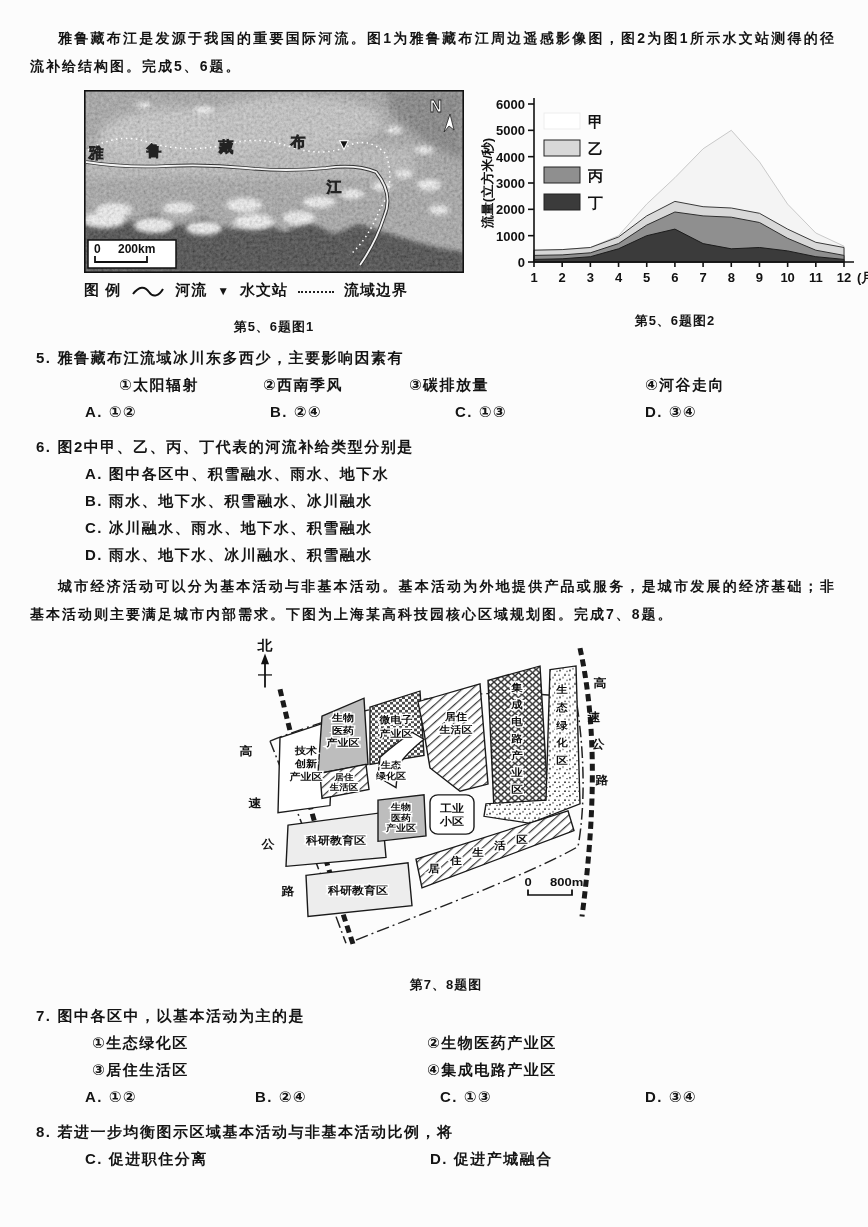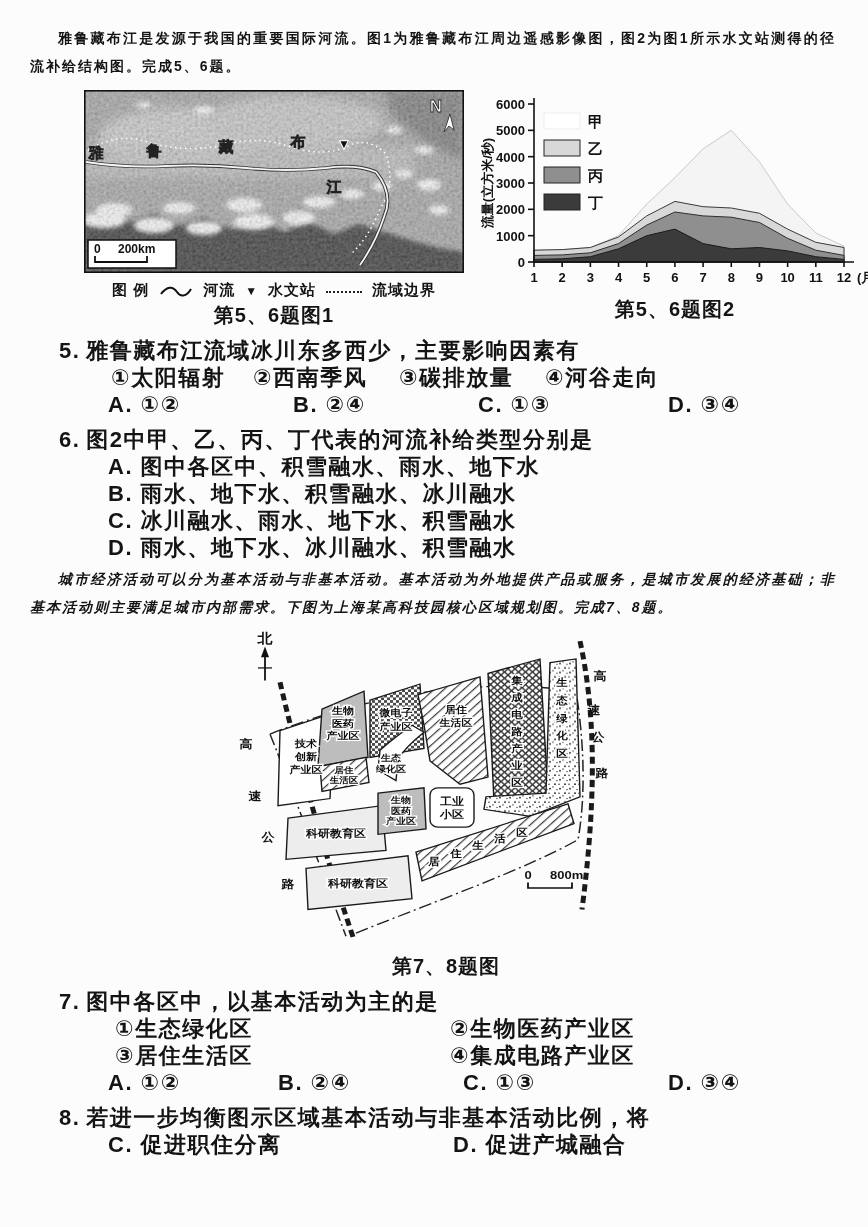--- a/index.html
+++ b/index.html
@@ -5,27 +5,27 @@
   html,body{margin:0;padding:0;}
   body{
     width:868px;height:1227px;overflow:hidden;background:#fcfcfc;color:#141414;
     font-family:"Liberation Sans","DejaVu Sans",sans-serif;font-weight:bold;
   }
   .page{padding:24px 20px 0 30px;}
   .para{font-size:14px;line-height:28px;letter-spacing:2px;text-indent:2em;width:806px;text-align:justify;}
   .figrow{display:flex;margin-top:10px;margin-left:54px;align-items:flex-start;}
   .fig1wrap{width:382px;}
   .fig2wrap{width:400px;margin-left:12px;}
-  .figcap{font-size:20px;text-align:center;letter-spacing:1px;margin-top:2px;}
-  .maplegend{display:flex;align-items:center;justify-content:center;gap:10px;font-size:15px;margin-top:4px;letter-spacing:1px;}
+  .figcap{font-size:13px;text-align:center;letter-spacing:1px;margin-top:18px;}
+  .maplegend{display:flex;align-items:center;justify-content:flex-start;gap:10px;font-size:15px;margin-top:4px;letter-spacing:1px;}
   .dotline{display:inline-block;width:36px;border-top:2px dotted #222;margin-top:2px;}
-  .q{margin-top:8px;font-size:22px;line-height:27px;letter-spacing:1.5px;margin-left:23px;}
+  .q{margin-top:8px;font-size:15px;line-height:27px;letter-spacing:1.5px;}
   .qstem{padding-left:6px;}
   .qnum{margin-right:6px;}
-  .optgrid4{display:grid;grid-template-columns:142px 146px 146px auto;padding-left:58px;}
+  .optgrid4{display:grid;grid-template-columns:142px 146px 146px auto;padding-left:58px;text-align:center;}
   .ansgrid4{display:grid;grid-template-columns:185px 185px 190px auto;padding-left:55px;}
   .ansgrid4b{display:grid;grid-template-columns:170px 185px 205px auto;padding-left:55px;}
   .optcol2{display:grid;grid-template-columns:335px auto;padding-left:62px;}
   .optcol2b{display:grid;grid-template-columns:345px auto;padding-left:55px;}
   .optlist div{padding-left:55px;}
   .mapwrap{margin-left:198px;width:436px;margin-top:4px;}
   .ct{font:bold 13px "Liberation Sans",sans-serif;fill:#111;}
   .cl{font:bold 15px "Liberation Sans",sans-serif;fill:#111;}
   .zl{font:bold 11px "Liberation Sans",sans-serif;fill:#0d0d0d;text-anchor:middle;paint-order:stroke;stroke:#fff;stroke-width:3px;}
   .zlv{font:bold 11.5px "Liberation Sans",sans-serif;fill:#0d0d0d;text-anchor:middle;paint-order:stroke;stroke:#fff;stroke-width:3px;}
@@ -217,21 +217,21 @@
       <span class="qnum">6.</span><span>图2中甲、乙、丙、丁代表的河流补给类型分别是</span>
     </div>
     <div class="optlist">
       <div>A. 图中各区中、积雪融水、雨水、地下水</div>
       <div>B. 雨水、地下水、积雪融水、冰川融水</div>
       <div>C. 冰川融水、雨水、地下水、积雪融水</div>
       <div>D. 雨水、地下水、冰川融水、积雪融水</div>
     </div>
   </div>
 
-  <div class="para" style="margin-top:4px;font-style:italic;">城市经济活动可以分为基本活动与非基本活动。基本活动为外地提供产品或服务，是城市发展的经济基础；非基本活动则主要满足城市内部需求。下图为上海某高科技园核心区域规划图。完成7、8题。</div>
+  <div class="para" style="margin-top:4px;">城市经济活动可以分为基本活动与非基本活动。基本活动为外地提供产品或服务，是城市发展的经济基础；非基本活动则主要满足城市内部需求。下图为上海某高科技园核心区域规划图。完成7、8题。</div>
 
   <div class="mapwrap">
     <svg width="430" height="322" viewBox="0 0 430 360" preserveAspectRatio="none">
       <defs>
         <pattern id="hatch" width="7" height="7" patternUnits="userSpaceOnUse" patternTransform="rotate(45)">
           <rect width="7" height="7" fill="#fff"></rect>
             <line x1="0" y1="0" x2="0" y2="7" stroke="#3c3c3c" stroke-width="2.6"></line>
         </pattern>
         <pattern id="checker" width="6" height="6" patternUnits="userSpaceOnUse">
           <rect width="6" height="6" fill="#fff"></rect>

